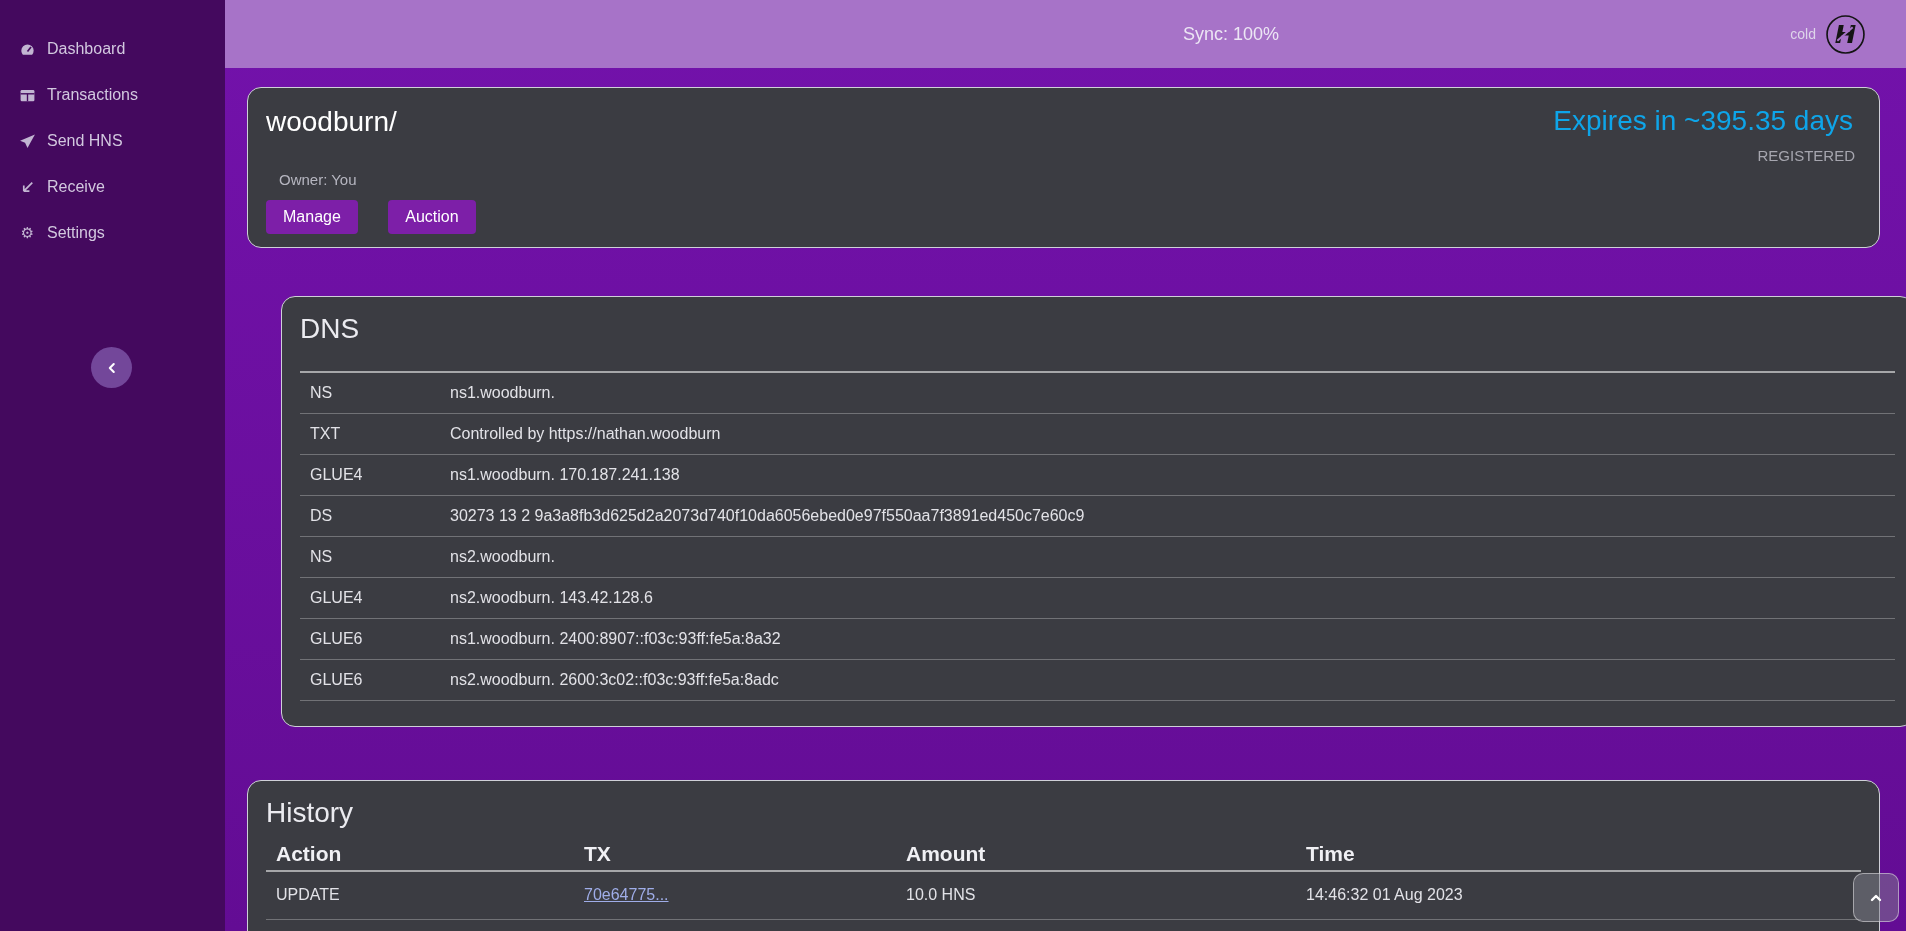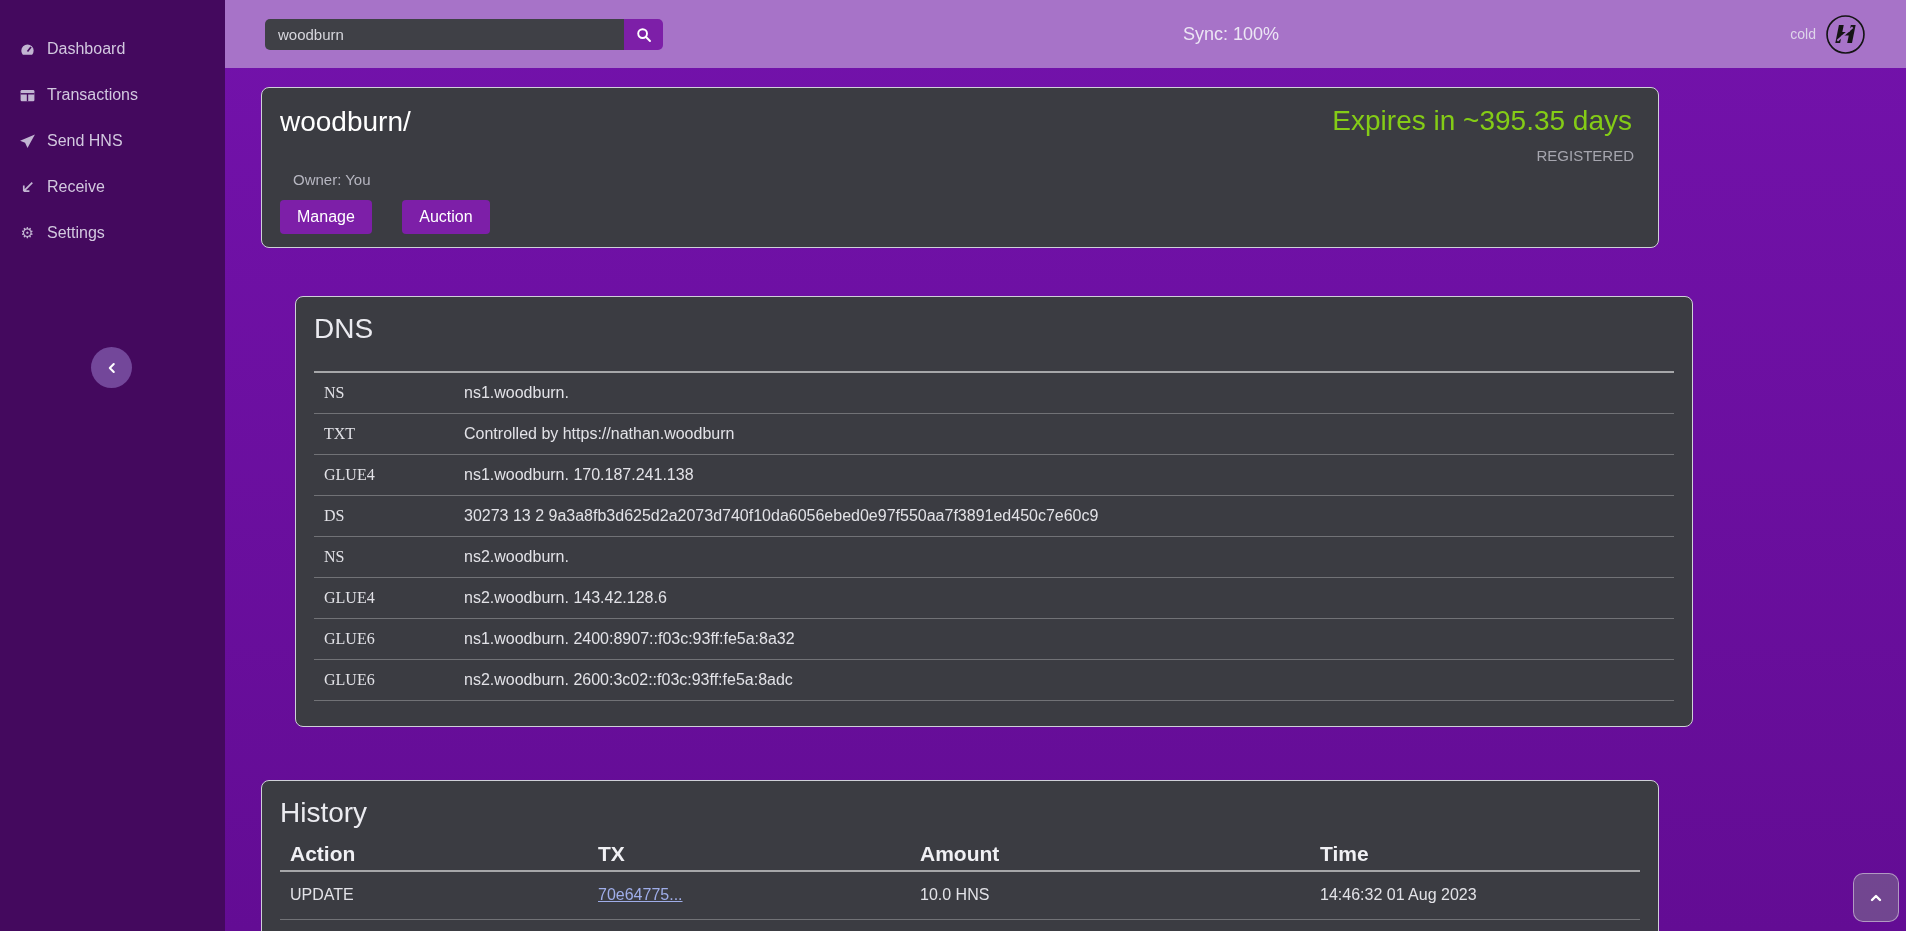--- a/index.html
+++ b/index.html
@@ -31,42 +31,42 @@
                   border-radius:5px 0 0 5px; color:#d6d6dc; font-size:15px; padding:0 13px;
                   font-family:"Liberation Sans", sans-serif; }
   .search-btn { width:39px; height:31px; background:var(--accent-purple,#7d1fa8); border:none;
                 border-radius:0 5px 5px 0; cursor:pointer; display:flex; align-items:center; justify-content:center; }
   .sync { position:absolute; left:958px; top:0; height:68px; line-height:68px;
           color:#ece6f4; font-size:18px; }
   .wallet { position:absolute; right:40px; top:0; height:68px; display:flex; align-items:center; gap:9px; cursor:pointer; }
   .wallet-label { color:#ded5ea; font-size:14px; }
 
   
-  .card { position:absolute; left:261px; width:1398px;
+  .card { position:absolute; left:247px; width:1633px;
           background:var(--card-bg,#3b3c42); border:1px solid var(--card-border,#cfd0d8);
-          border-radius:8px; color:#e4e4e9; }
+          border-radius:14px; color:#e4e4e9; }
   #card-domain  { top:87px;  height:161px; padding:16px 24px 0 18px; }
   #card-dns     { top:296px; height:431px; padding:10px 18px;margin-left:34px; }
   #card-history { top:780px; height:242px; padding:10px 18px; }
 
   .domain-title { font-size:28px; font-weight:400; color:#ffffff; margin:2px 0 9px; }
   .domain-status { font-size:15px; color:#a6a6af; margin-bottom:7px;text-align:right; }
   .domain-owner  { font-size:15px; color:#b6b6c0; margin-bottom:12px;margin-left:13px; }
   .btn { background:var(--accent-purple,#7d1fa8); color:#ffffff; border:none; border-radius:4px;
          font-size:16px; padding:8px 17px; margin-right:26px; cursor:pointer;
          font-family:"Liberation Sans", sans-serif; }
-  .expires { position:absolute; top:17px; right:26px; font-size:28px; font-weight:400; color:#84cc16; }
+  .expires { position:absolute; top:17px; right:26px; font-size:28px; font-weight:400; color:#0ea5e9; }
 
   .card-title { font-size:28px; font-weight:400; color:#ebebf0; margin:6px 0 0; }
 
   table { width:100%; border-collapse:collapse; }
   .dns-table { margin-top:26px; border-top:2px solid rgba(255,255,255,.55); }
   .dns-table td { height:41px; border-bottom:1px solid rgba(255,255,255,.28);
                   font-size:16px; padding-left:10px; color:#e2e2e7; }
-  .dns-table td.type { width:140px;font-family:Liberation Serif, serif; }
+  .dns-table td.type { width:140px; }
 
   .history-table { margin-top:8px; }
   .history-table th { text-align:left; font-weight:bold; font-size:21px; height:34px;
                       border-bottom:2px solid rgba(255,255,255,.55); padding-left:10px; color:#f0f0f4; }
   .history-table td { height:48px; border-bottom:1px solid rgba(255,255,255,.28);
                       font-size:16px; padding-left:10px; color:#e2e2e7; }
   .col-action { width:308px; } .col-tx { width:322px; } .col-amount { width:400px; }
   a.tx-link { color:var(--link-color,#9fade8); text-decoration:underline; cursor:pointer; }
 
   
@@ -122,29 +122,20 @@
       </div>
     </nav>
     <button class="collapse-btn">
       <svg width="14" height="14" viewBox="0 0 16 16" fill="none" stroke="#ffffff" stroke-width="2.4" stroke-linecap="round" stroke-linejoin="round">
           <polyline points="10,3.5 5.5,8 10,12.5"></polyline>
         </svg>
     </button>
   </aside>
 
   <header class="topbar">
-    <div class="search-group">
-      <input class="search-input" type="text" value="woodburn" style="">
-      <button class="search-btn">
-        <svg width="16" height="16" viewBox="0 0 16 16" fill="none" stroke="#ffffff" stroke-width="1.9" stroke-linecap="round">
-            <circle cx="6.6" cy="6.6" r="4.4"></circle>
-            <line x1="10" y1="10" x2="14" y2="14"></line>
-          </svg>
-      </button>
-    </div>
     <div class="sync">Sync: 100%</div>
     <div class="wallet">
       <span class="wallet-label">cold</span>
       <svg width="41" height="41" viewBox="0 0 40 40">
         <circle cx="20" cy="20" r="18" fill="none" stroke="#141414" stroke-width="1.6"></circle>
         <text x="20" y="28.5" text-anchor="middle" font-size="25" font-weight="bold" font-style="italic" fill="#141414" font-family="DejaVu Sans, sans-serif">H</text>
         <line x1="12" y1="26" x2="27" y2="13" stroke="#a773c8" stroke-width="2"></line>
       </svg>
     </div>
   </header>

